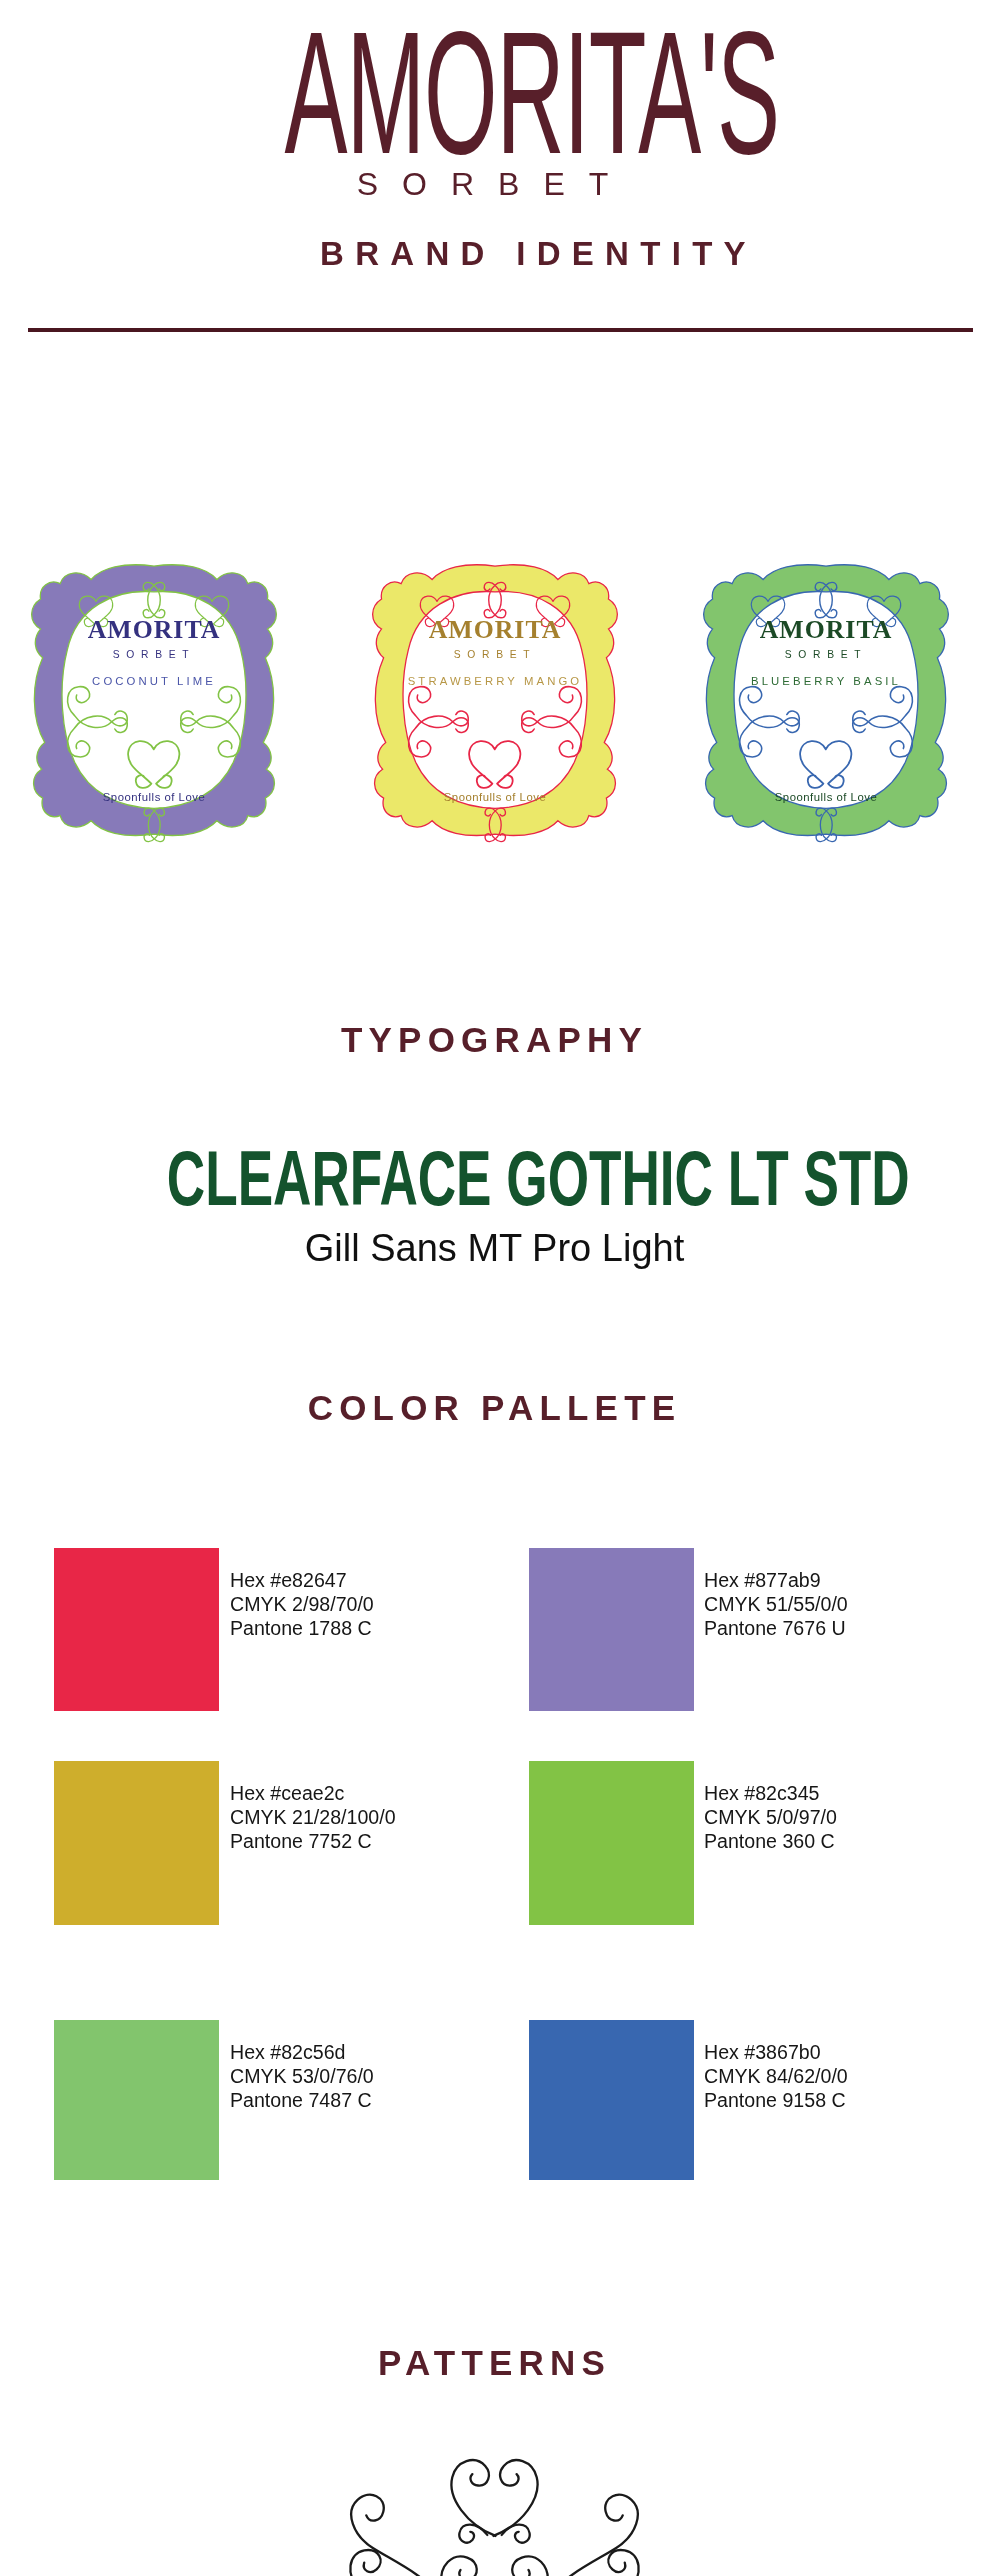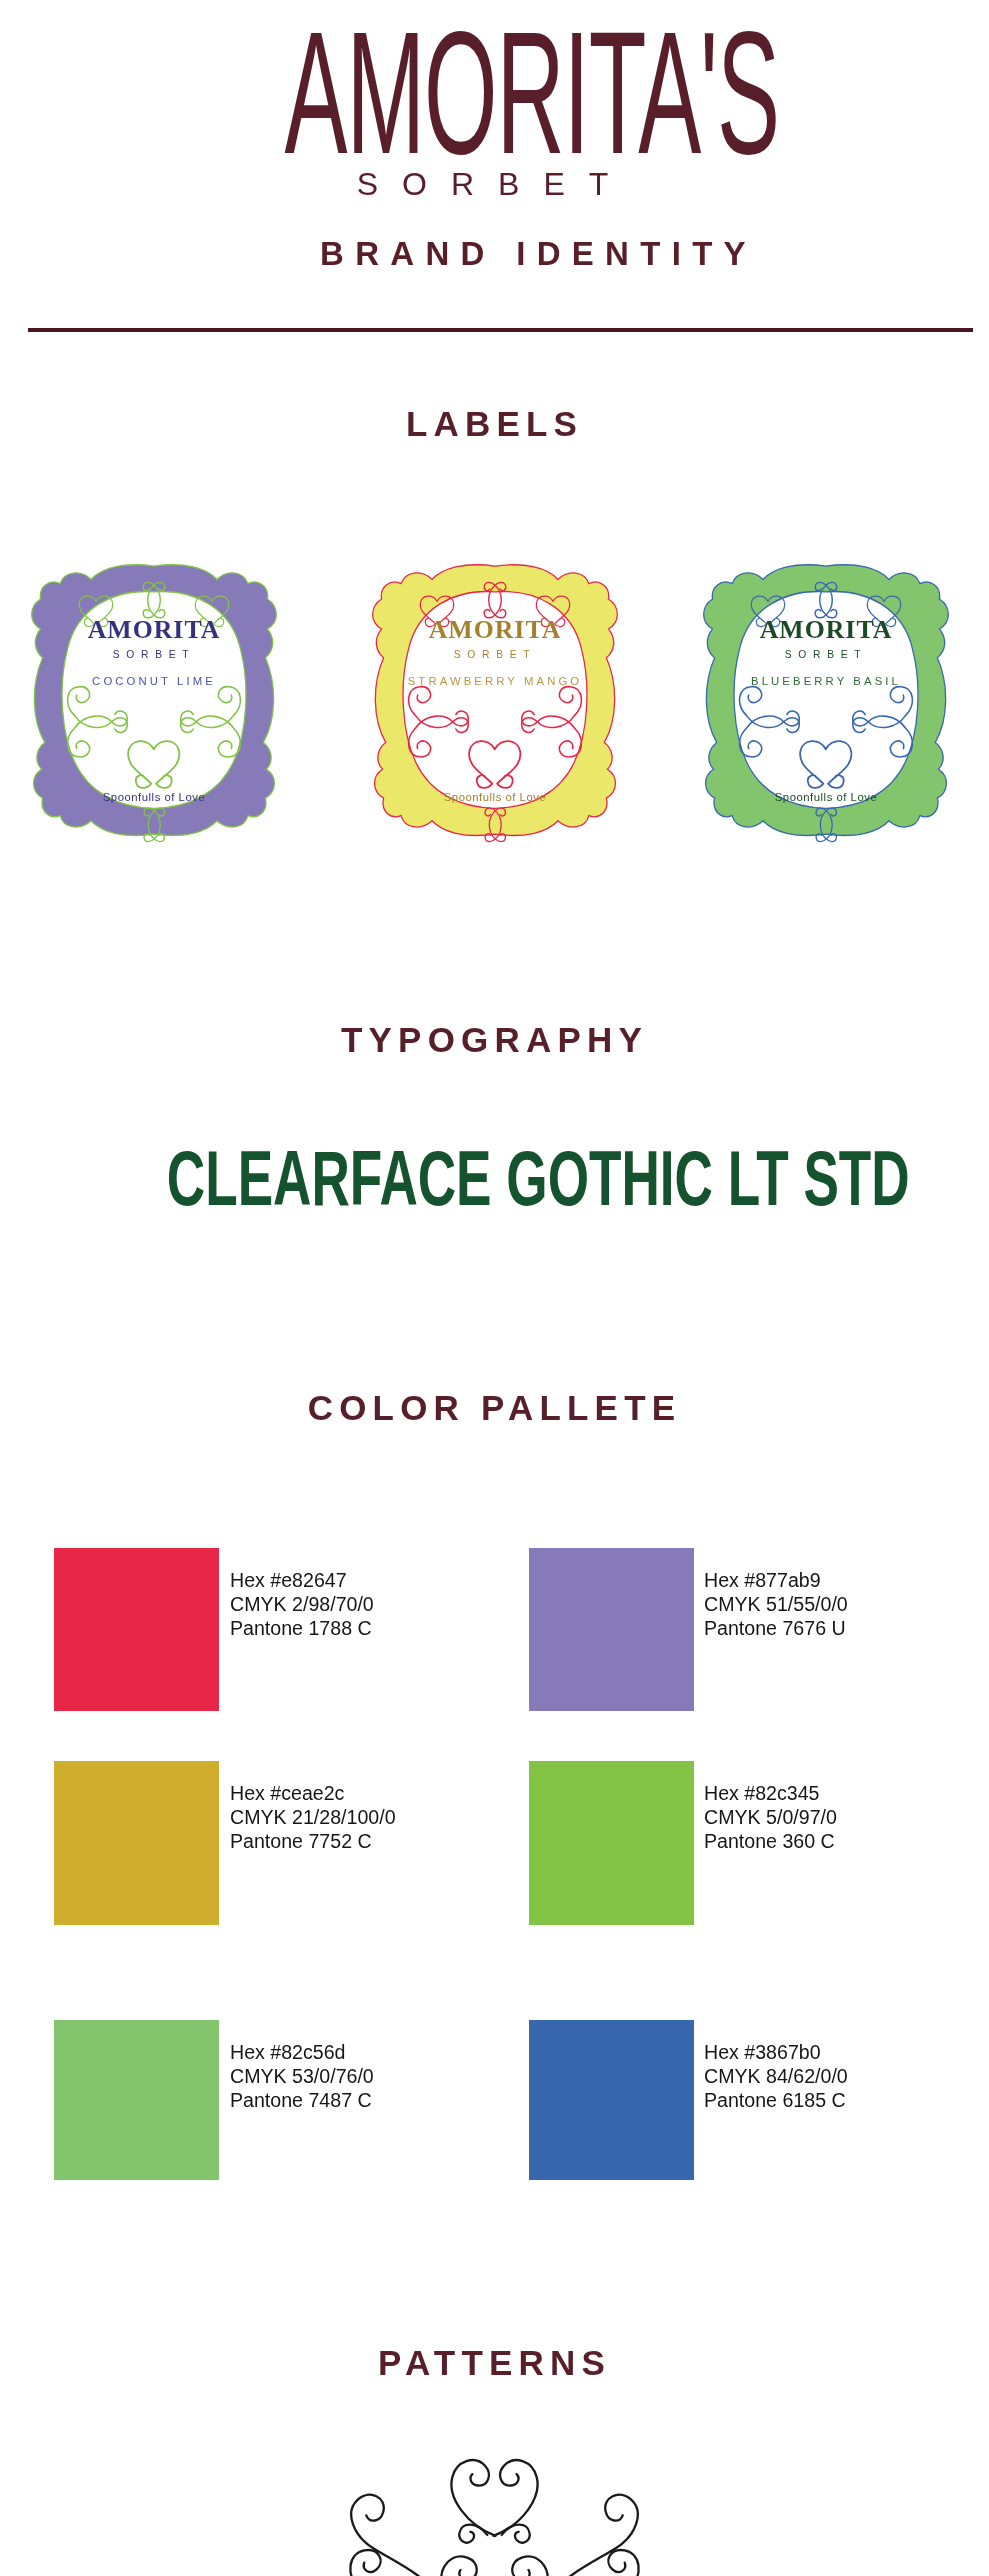--- a/index.html
+++ b/index.html
@@ -146,21 +146,20 @@
 
 <div class="page">
 
   <div class="abs ctr brand-title" style="color: rgb(88, 31, 42);">
     <span class="squeeze">AMORITA'S</span>
   </div>
   <div class="abs ctr brand-sub" style="color: rgb(88, 31, 42);">SORBET</div>
   <div class="abs ctr brand-tag" style="color: rgb(88, 31, 42); padding-left: 44px;">BRAND IDENTITY</div>
   <div class="abs divider" style="background-color: rgb(74, 22, 32);"></div>
 
-  <div class="abs ctr heading h-labels" style="color: rgb(87, 31, 42);">LABELS</div>
 
   <div class="abs label-card lc-0">
     <svg width="258" height="330" viewBox="0 0 500 640">
       <path stroke-width="2.5" d="M250,68 C310,60 352,72 372,94 C392,74 424,78 432,102 C452,92 474,108 470,132 C492,146 494,176 470,190 C486,210 482,232 466,246 C488,296 488,364 462,410 C480,424 482,448 468,462 C490,476 488,506 466,518 C472,544 452,560 432,552 C426,576 394,582 372,562 C352,584 310,596 250,588 C190,596 148,584 128,562 C106,582 74,576 68,552 C48,560 28,544 34,518 C12,506 10,476 32,462 C18,448 20,424 38,410 C12,364 12,296 34,246 C18,232 14,210 30,190 C6,176 8,146 30,132 C26,108 48,92 68,102 C76,78 108,74 128,94 C148,72 190,60 250,68 Z" style="fill: rgb(135, 122, 185); stroke: rgb(130, 195, 69);"></path>
       <path fill="#ffffff" stroke-width="2.5" d="M250,118 C330,112 400,150 418,230 C436,300 430,392 404,448 C376,508 320,536 250,538 C180,536 124,508 96,448 C70,392 64,300 82,230 C100,150 170,112 250,118 Z" style="stroke: rgb(130, 195, 69);"></path>
       <g fill="none" stroke-width="3" style="stroke: rgb(130, 195, 69);">
         <g transform="translate(205,98) scale(0.9)">
             <use href="#pm-knot"></use>
           </g>
         <g transform="translate(100,120) scale(0.75)">
@@ -272,20 +271,21 @@
       <text class="lbl-sub" x="250" y="246" text-anchor="middle" style="fill: rgb(28, 74, 38);">SORBET</text>
       <text class="lbl-flavor" x="250" y="298" text-anchor="middle" style="fill: rgb(46, 107, 53);">BLUEBERRY BASIL</text>
       <text class="lbl-tag" x="250" y="524" text-anchor="middle" style="fill: rgb(28, 74, 38);">Spoonfulls of Love</text>
     </svg>
   </div>
 
   <div class="abs ctr heading h-typo" style="color: rgb(87, 31, 42);">TYPOGRAPHY</div>
   <div class="abs ctr typo-primary">
     <span class="squeeze">CLEARFACE GOTHIC LT STD</span>
   </div>
+  <div class="abs ctr typo-secondary">Gill Sans MT Pro Light</div>
 
   <div class="abs ctr heading h-palette" style="color: rgb(87, 31, 42);">COLOR PALLETE</div>
 
   <div class="abs swatch" style="left: 54px; top: 1548px; height: 163px; background-color: rgb(232, 38, 71);"></div>
   <div class="sw-text" style="left:230px;top:1550px;">
     <div>Hex #e82647</div>
     <div>CMYK 2/98/70/0</div>
     <div>Pantone 1788 C</div>
   </div>
   <div class="abs swatch" style="left: 529px; top: 1548px; height: 163px; background-color: rgb(135, 122, 185);"></div>
@@ -311,21 +311,21 @@
   <div class="abs swatch" style="left: 54px; top: 2020px; height: 160px; background-color: rgb(130, 197, 109);"></div>
   <div class="sw-text" style="left:230px;top:2022px;">
     <div>Hex #82c56d</div>
     <div>CMYK 53/0/76/0</div>
     <div>Pantone 7487 C</div>
   </div>
   <div class="abs swatch" style="left: 529px; top: 2020px; height: 160px; background-color: rgb(56, 103, 176);"></div>
   <div class="sw-text" style="left:704px;top:2022px;">
     <div>Hex #3867b0</div>
     <div>CMYK 84/62/0/0</div>
-    <div>Pantone 6185 C</div>
+    <div>Pantone 9158 C</div>
   </div>
 
   <div class="abs ctr heading h-patterns" style="color: rgb(87, 31, 42);">PATTERNS</div>
 
   <div class="abs" style="left:314px;top:2434px;">
     <svg width="361" height="381" viewBox="0 0 700 740">
       <g class="orn" fill="none" stroke-width="4.5" stroke-linecap="round" style="stroke: rgb(26, 26, 26);">
         <use href="#orn-top"></use>
         <use href="#orn-top" transform="matrix(1,0,0,-1,0,740)"></use>
       </g>

